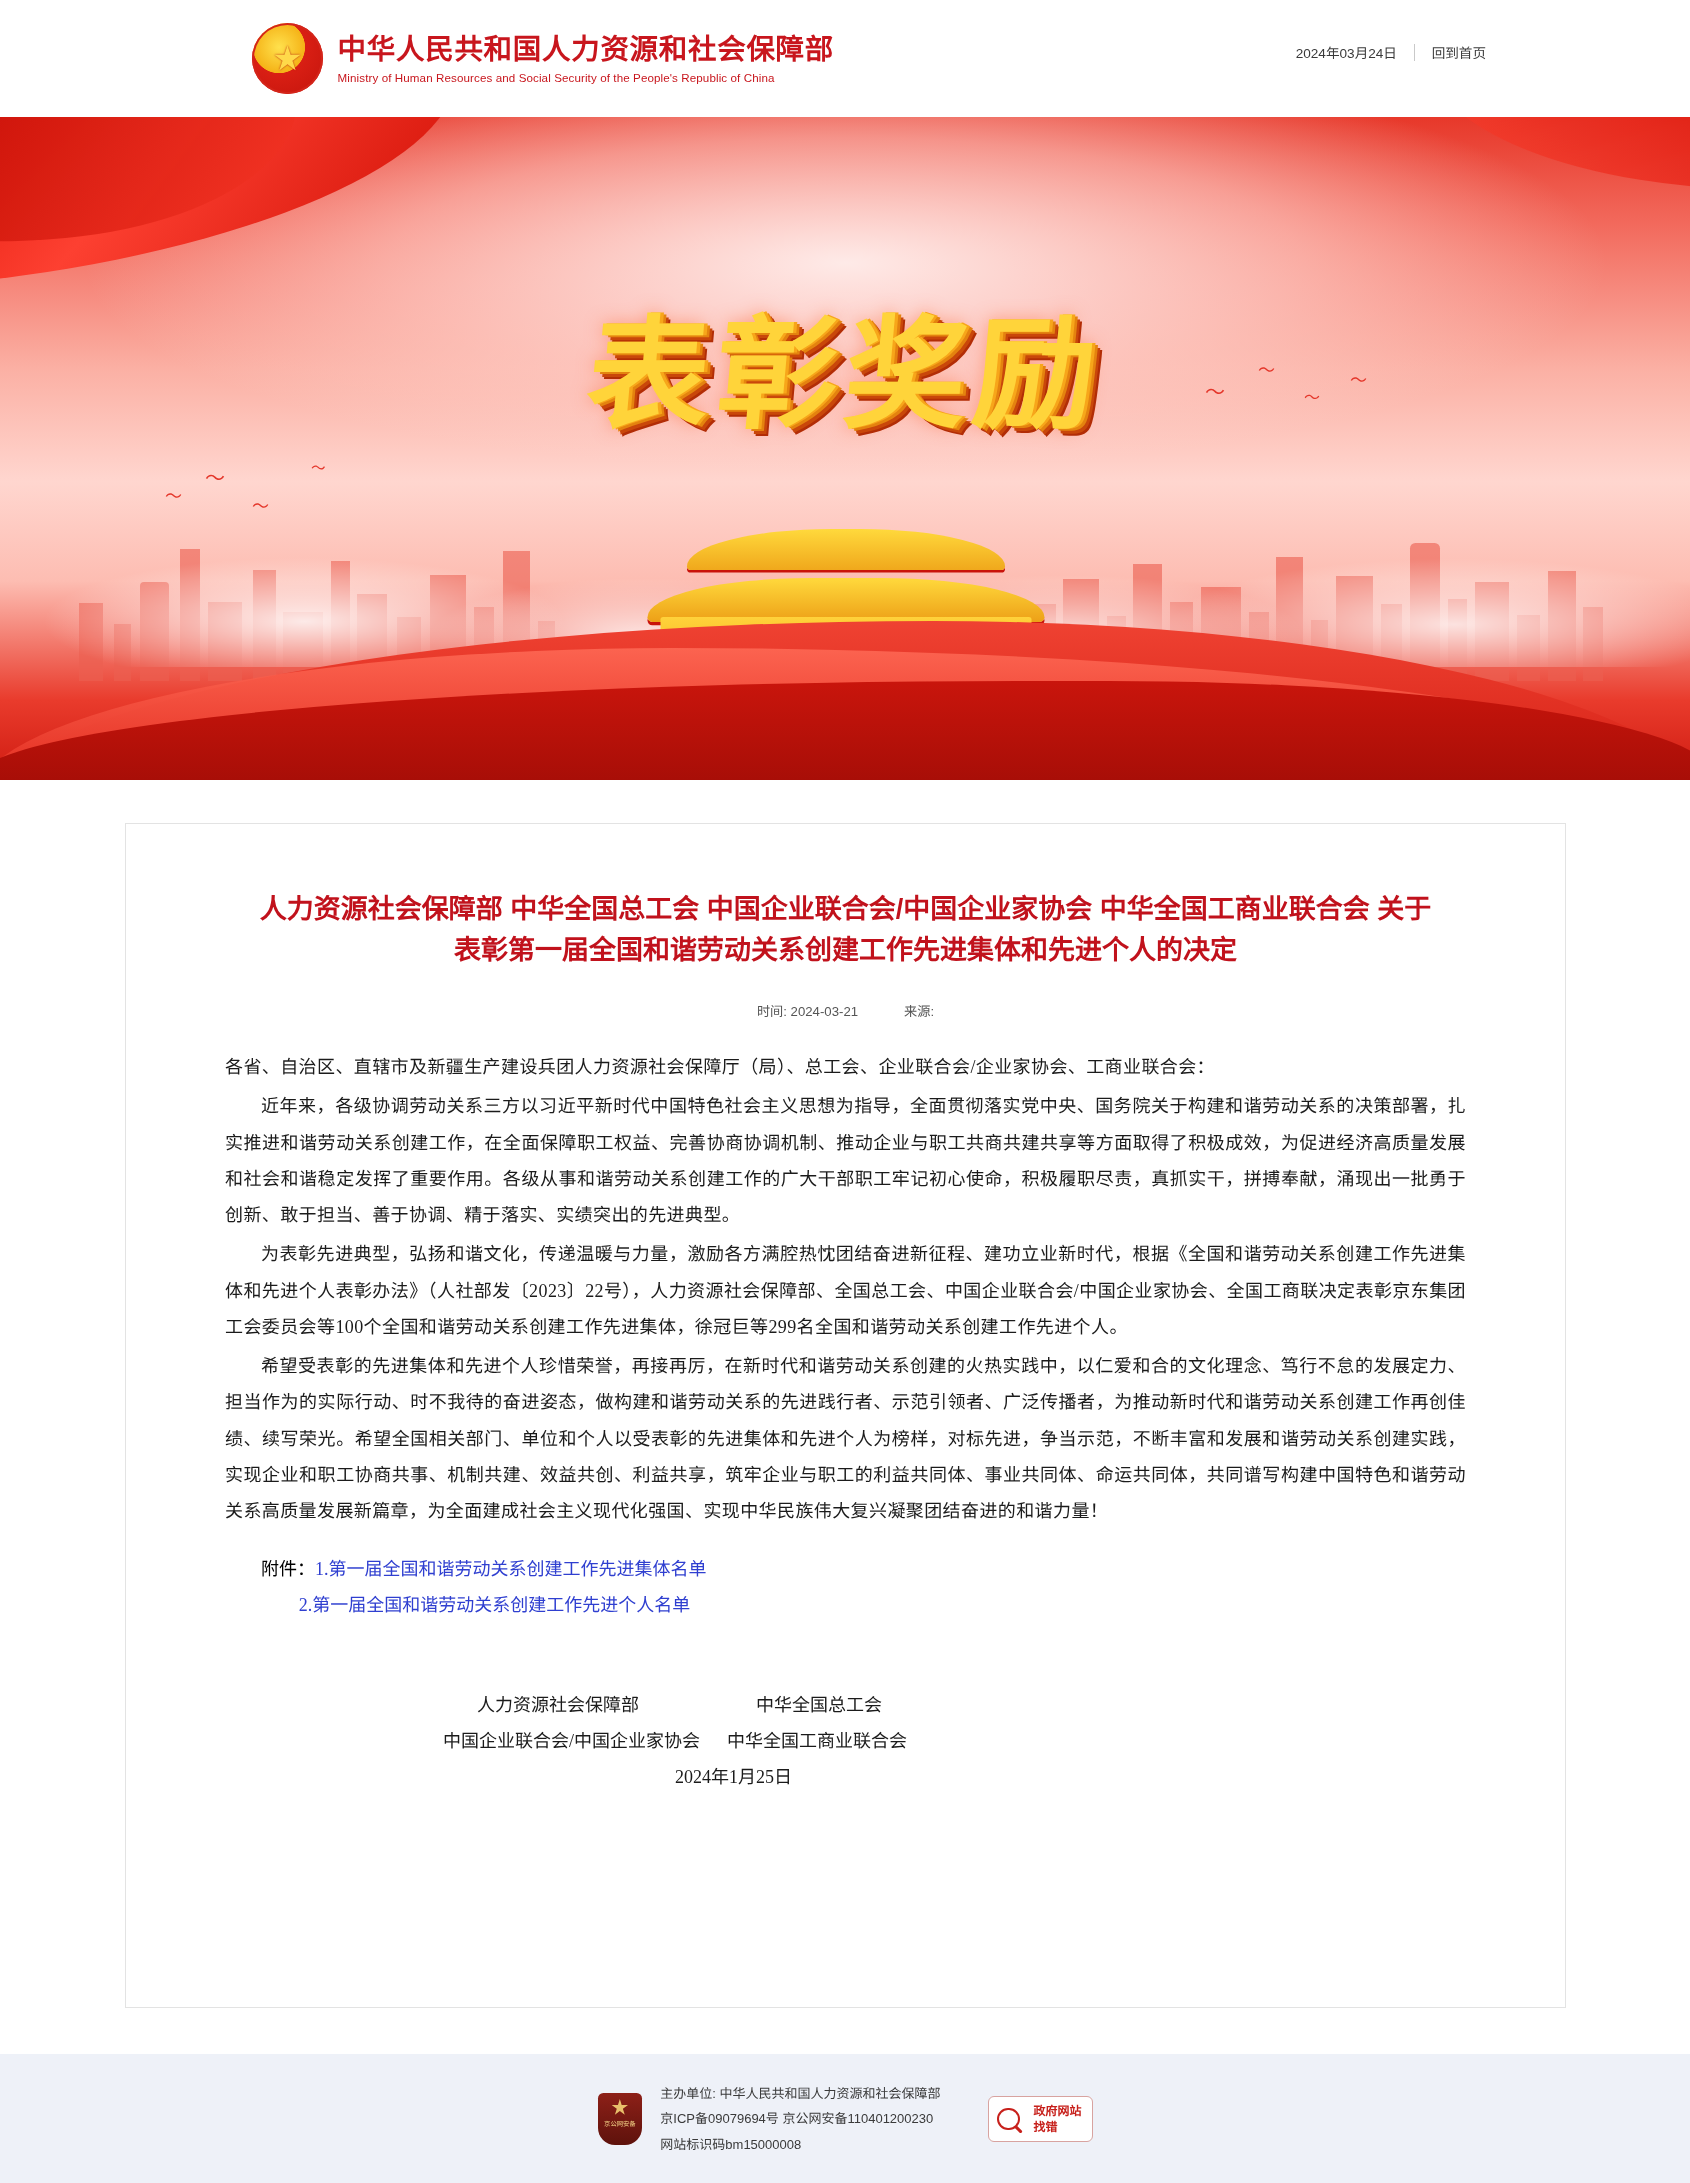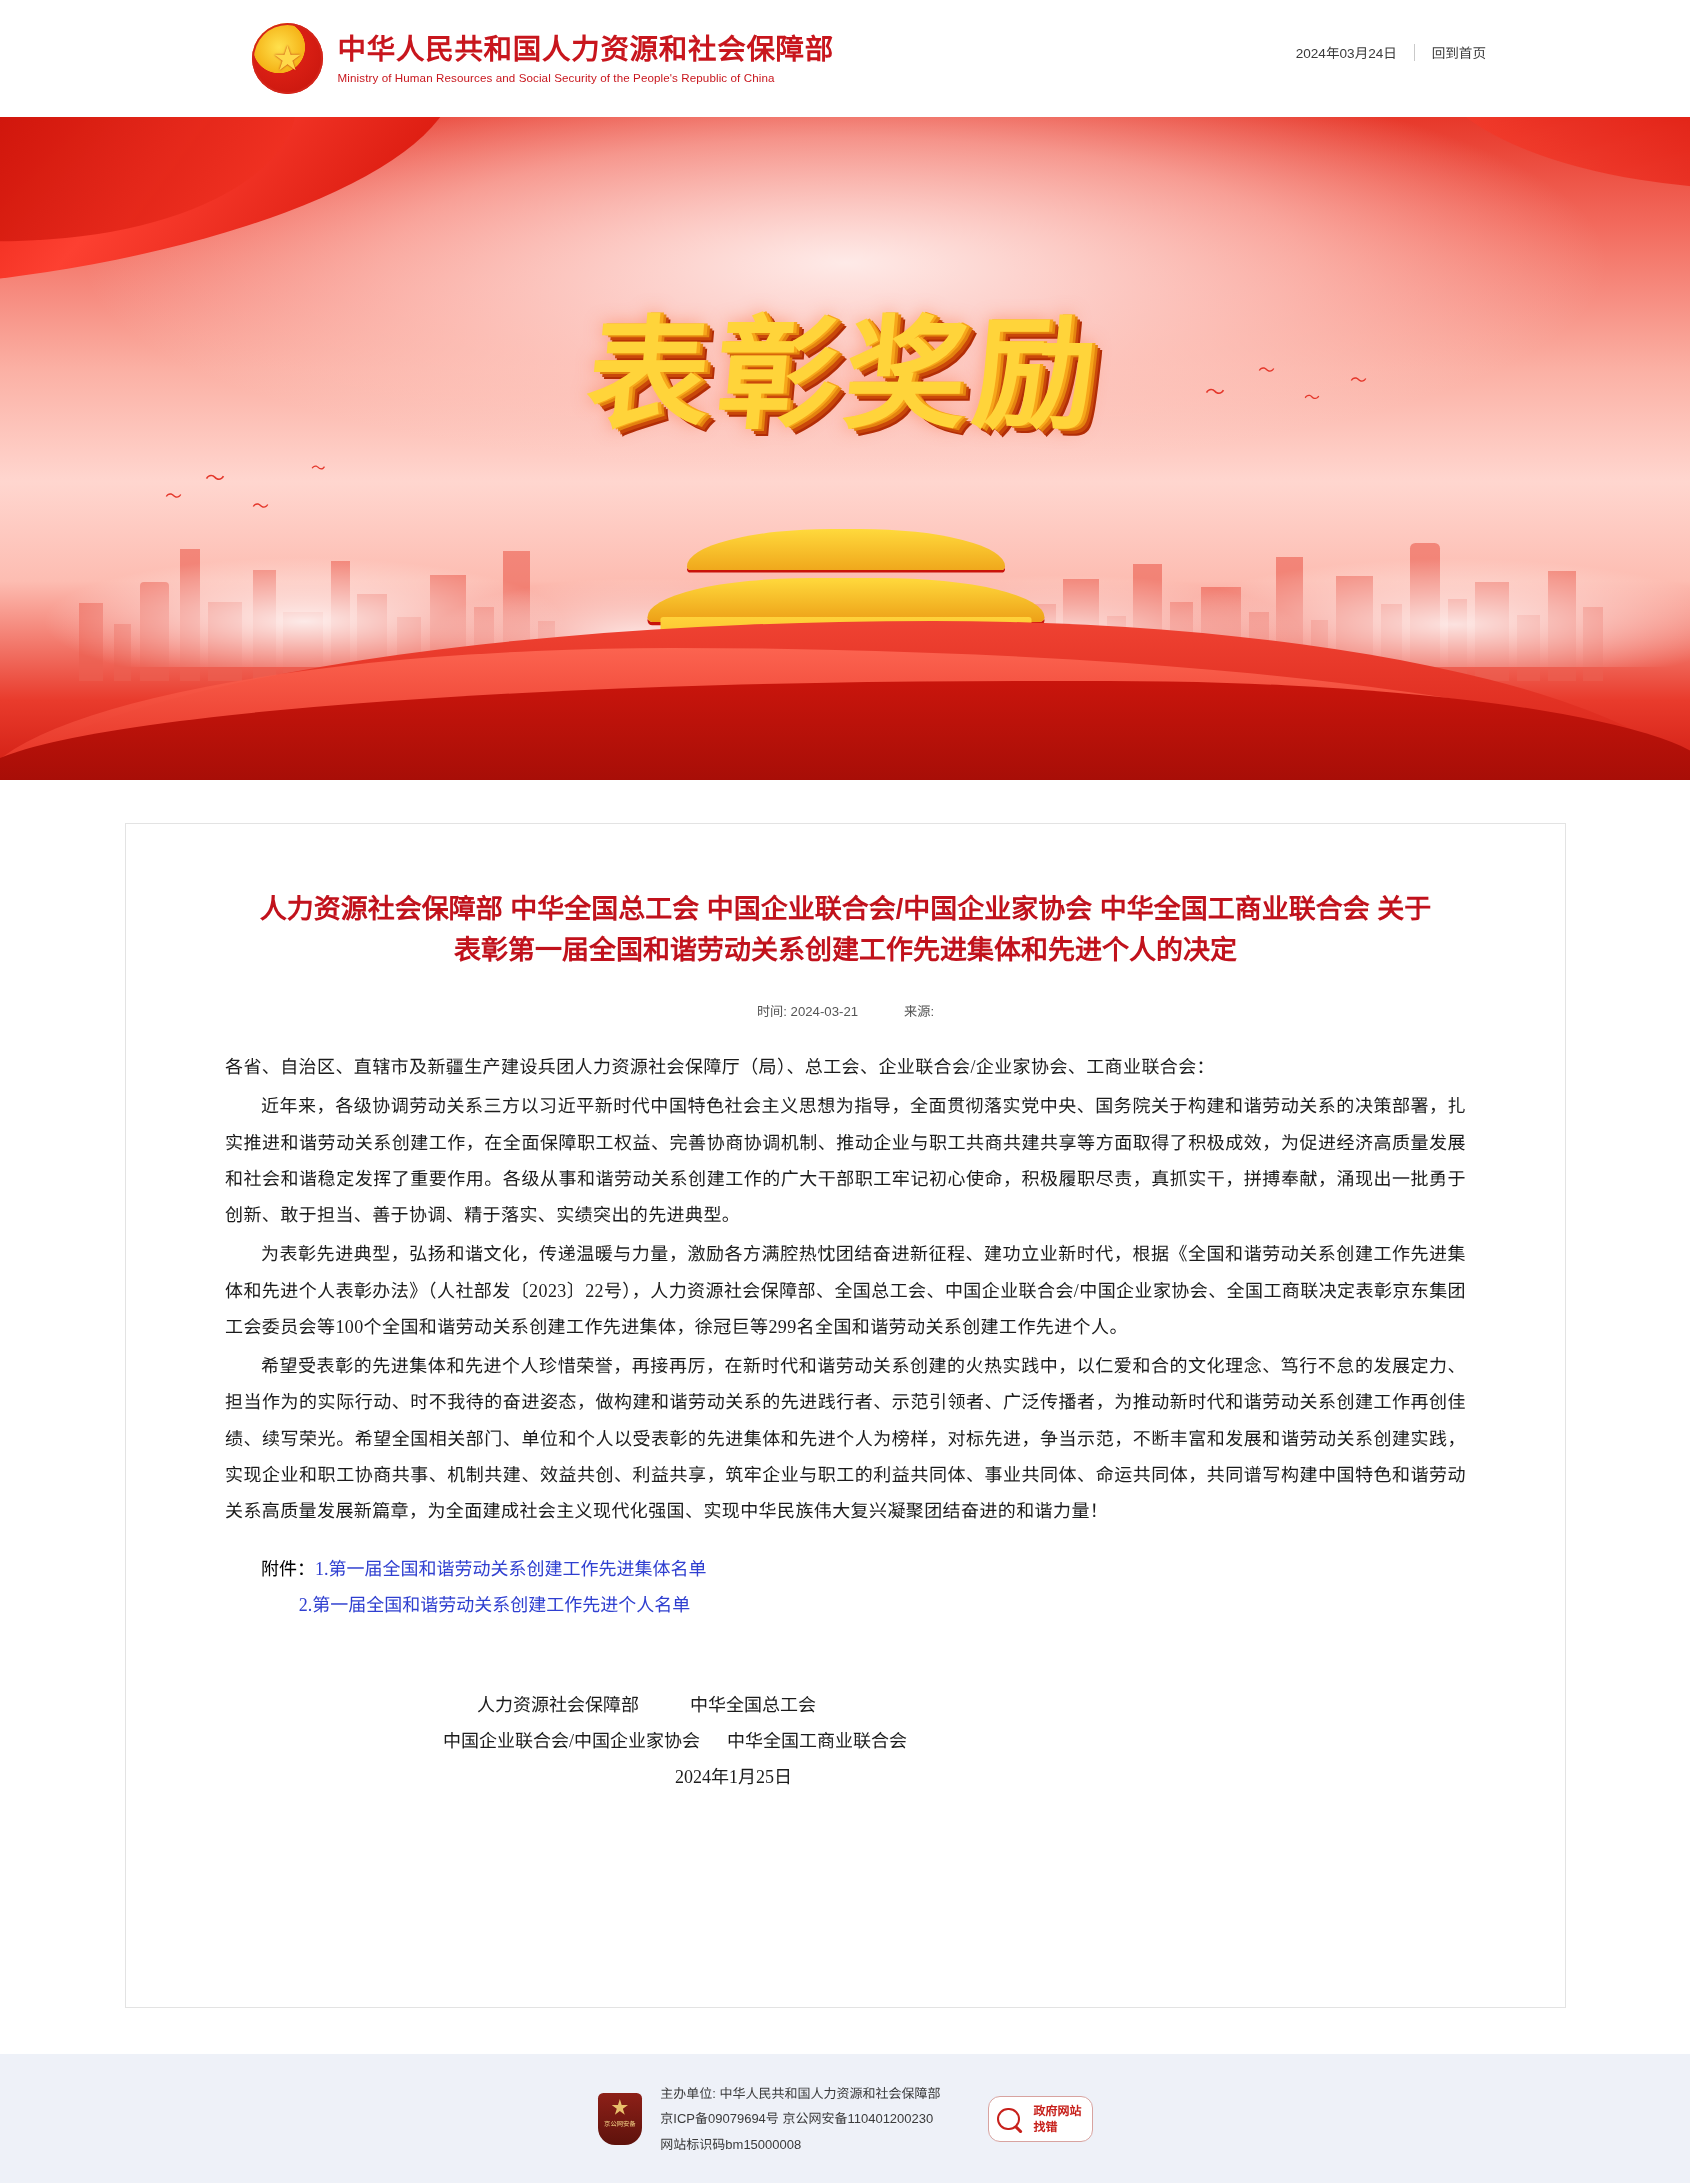--- a/index.html
+++ b/index.html
@@ -238,21 +238,21 @@
   .attach a { color: #2f3fd0; text-decoration: none; }
   .attach .line2 { text-indent: 4.1em; display: block; }
 
   .signoff {
     margin-top: 64px;
     font-family: "Liberation Serif", "DejaVu Serif", serif;
     font-size: 18px;
     line-height: 2.0;
     color: #1b1b1b;
   }
-  .sign-row { display: flex; gap: 51px; padding-left: 252px; }
+  .sign-row { display: flex; gap: 117px; padding-left: 252px; }
   .sign-row.r2 { padding-left: 218px; gap: 27px; }
   .sign-row.r3 { padding-left: 450px; }
 
   
   .footer {
     margin-top: 46px;
     background: #eef1f8;
     height: 130px;
     display: flex;
     align-items: center;
@@ -279,21 +279,21 @@
     width: 17px; height: 17px;
     background: #e8bf6b;
     clip-path: polygon(50% 0%, 61% 35%, 98% 35%, 68% 57%, 79% 92%, 50% 70%, 21% 92%, 32% 57%, 2% 35%, 39% 35%);
   }
   .footer-text { font-size: 13px; color: #3a3a3a; line-height: 1.95; }
   .gov-site {
     display: flex; align-items: center; gap: 14px;
     border: 0.7px solid #d8a3a0;
     background: #fff;
     padding: 6px 10.6px 6px 8px;
-    border-radius: 12px;
+    border-radius: 6px;
     margin-left: 29px;
   }
   .gov-site .lens {
     width: 22.5px; height: 22.5px;
     border: 2px solid #c7201b;
     border-radius: 50%;
     position: relative;
     flex: 0 0 auto;
   }
   .gov-site .lens:after {

